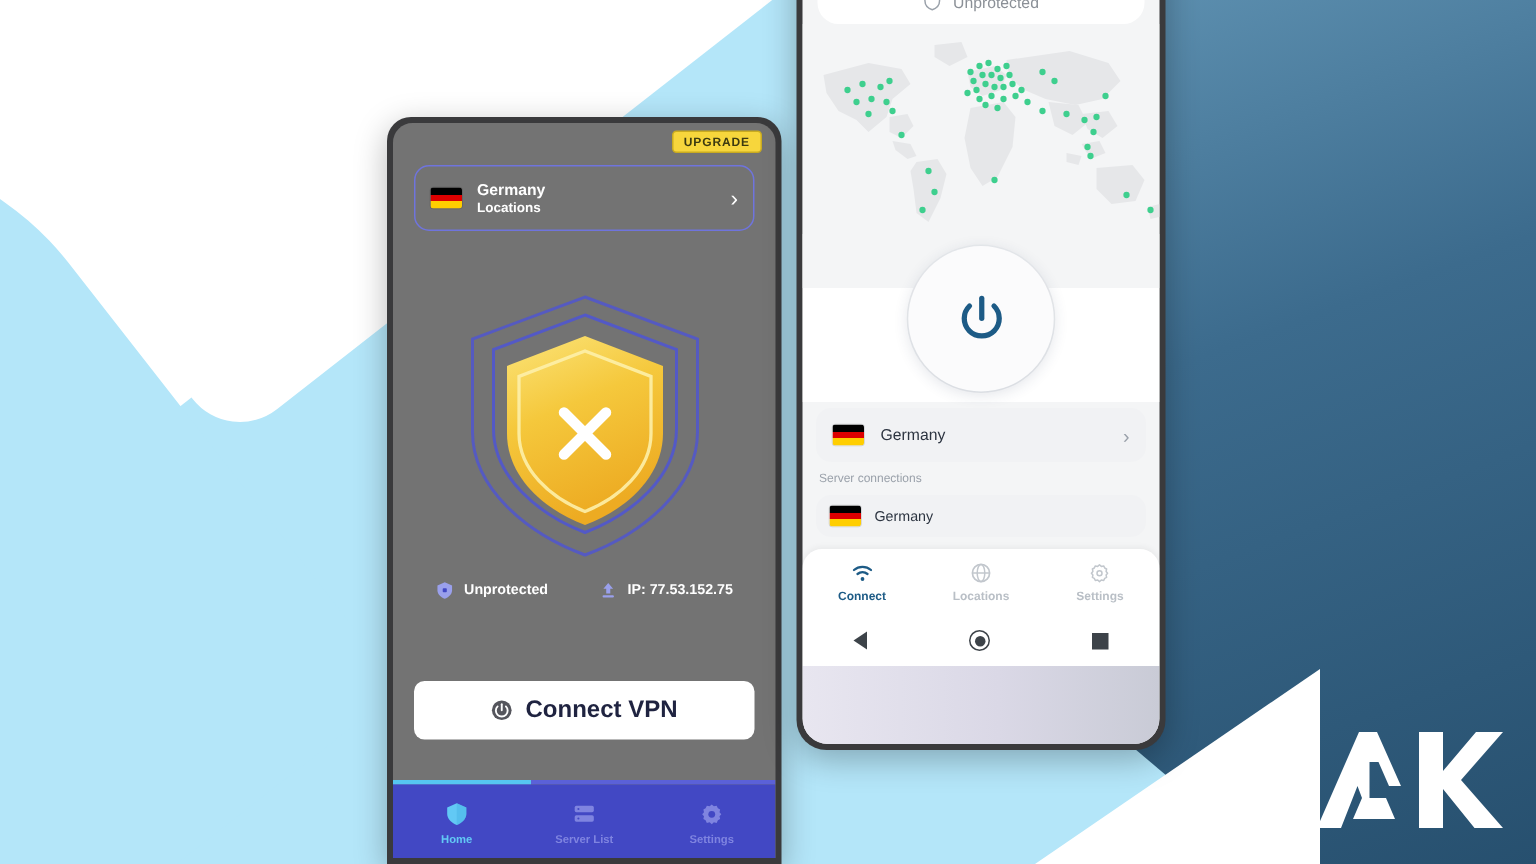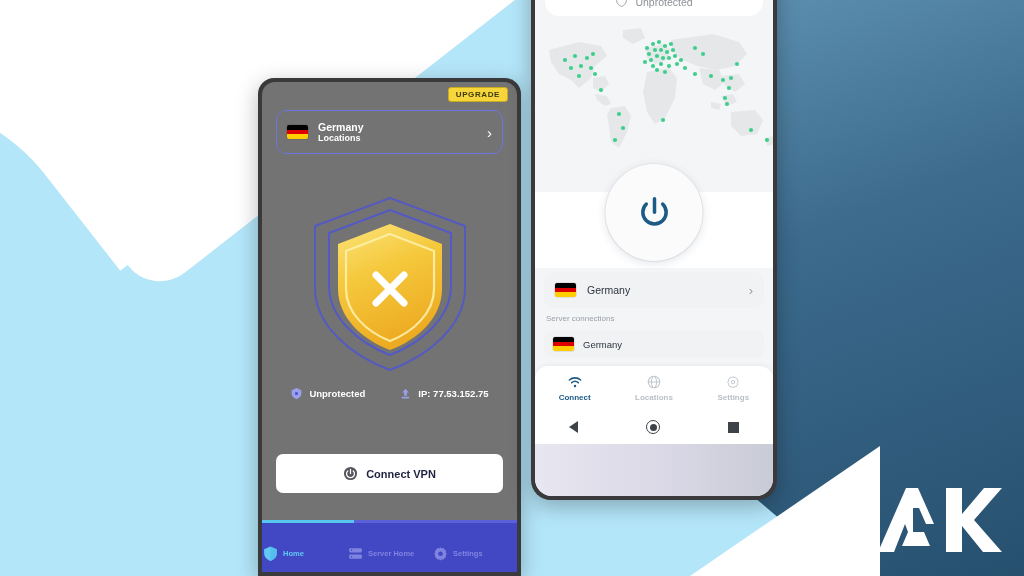--- a/index.html
+++ b/index.html
@@ -165,41 +165,41 @@
   .status-item span { color: #ffffff; font-size: 9.5px; font-weight: bold; }
   .connect-btn {
     position: absolute;
     left: 14px; right: 14px; top: 372px;
     height: 39px;
     background: #ffffff;
     border-radius: 7px;
     display: flex; align-items: center; justify-content: center;
     gap: 8px;
   }
-  .connect-btn span { color: #1f2340; font-size: 11px; font-weight: bold; }
+  .connect-btn span { color: #1f2340; font-size: 16px; font-weight: bold; }
   .progress-line {
     position: absolute;
     left: 0; right: 0; top: 438px;
     height: 3px;
     background: #5b61d8;
   }
   .progress-line i {
     display: block; height: 100%;
     width: 36%;
     background: #56c5f0;
   }
   .tabbar-left {
     position: absolute;
     left: 0; right: 0; top: 441px; bottom: 0;
     background: #4248c4;
     display: flex;
   }
   .tab-l {
     flex: 1;
-    display: flex; flex-direction: row;
+    display: flex; flex-direction: column;
     align-items: center; justify-content: flex-start;
     padding-top: 11px;
     gap: 4px;
   }
   .tab-l .lbl { font-size: 7.5px; font-weight: bold; }
   .tab-l.active .lbl { color: #62c9f5; }
   .tab-l .lbl { color: #7f84e0; }
 
   
   #phone-right {
@@ -420,21 +420,21 @@
           </svg>
           <div class="lbl">Home</div>
         </div>
         <div class="tab-l">
           <svg width="17" height="17" viewBox="0 0 24 24">
             <rect x="3" y="4.5" width="18" height="6" rx="1.6" fill="#7f84e0"></rect>
             <rect x="3" y="13.5" width="18" height="6" rx="1.6" fill="#7f84e0"></rect>
             <circle cx="6.5" cy="7.5" r="1" fill="#4248c4"></circle>
             <circle cx="6.5" cy="16.5" r="1" fill="#4248c4"></circle>
           </svg>
-          <div class="lbl">Server Home</div>
+          <div class="lbl">Server List</div>
         </div>
         <div class="tab-l">
           <svg width="17" height="17" viewBox="0 0 24 24">
             <path d="M12 3.2 L14 5 L16.6 4.4 L17.8 6.8 L19.9 8 L19.3 10.6 L21 12.5 L19.3 14.4 L19.9 17 L17.8 18.2 L16.6 20.6 L14 20 L12 21.8 L10 20 L7.4 20.6 L6.2 18.2 L4.1 17 L4.7 14.4 L3 12.5 L4.7 10.6 L4.1 8 L6.2 6.8 L7.4 4.4 L10 5 Z" fill="#7f84e0"></path>
             <circle cx="12" cy="12.5" r="3.2" fill="#4248c4"></circle>
           </svg>
           <div class="lbl">Settings</div>
         </div>
       </div>
 

